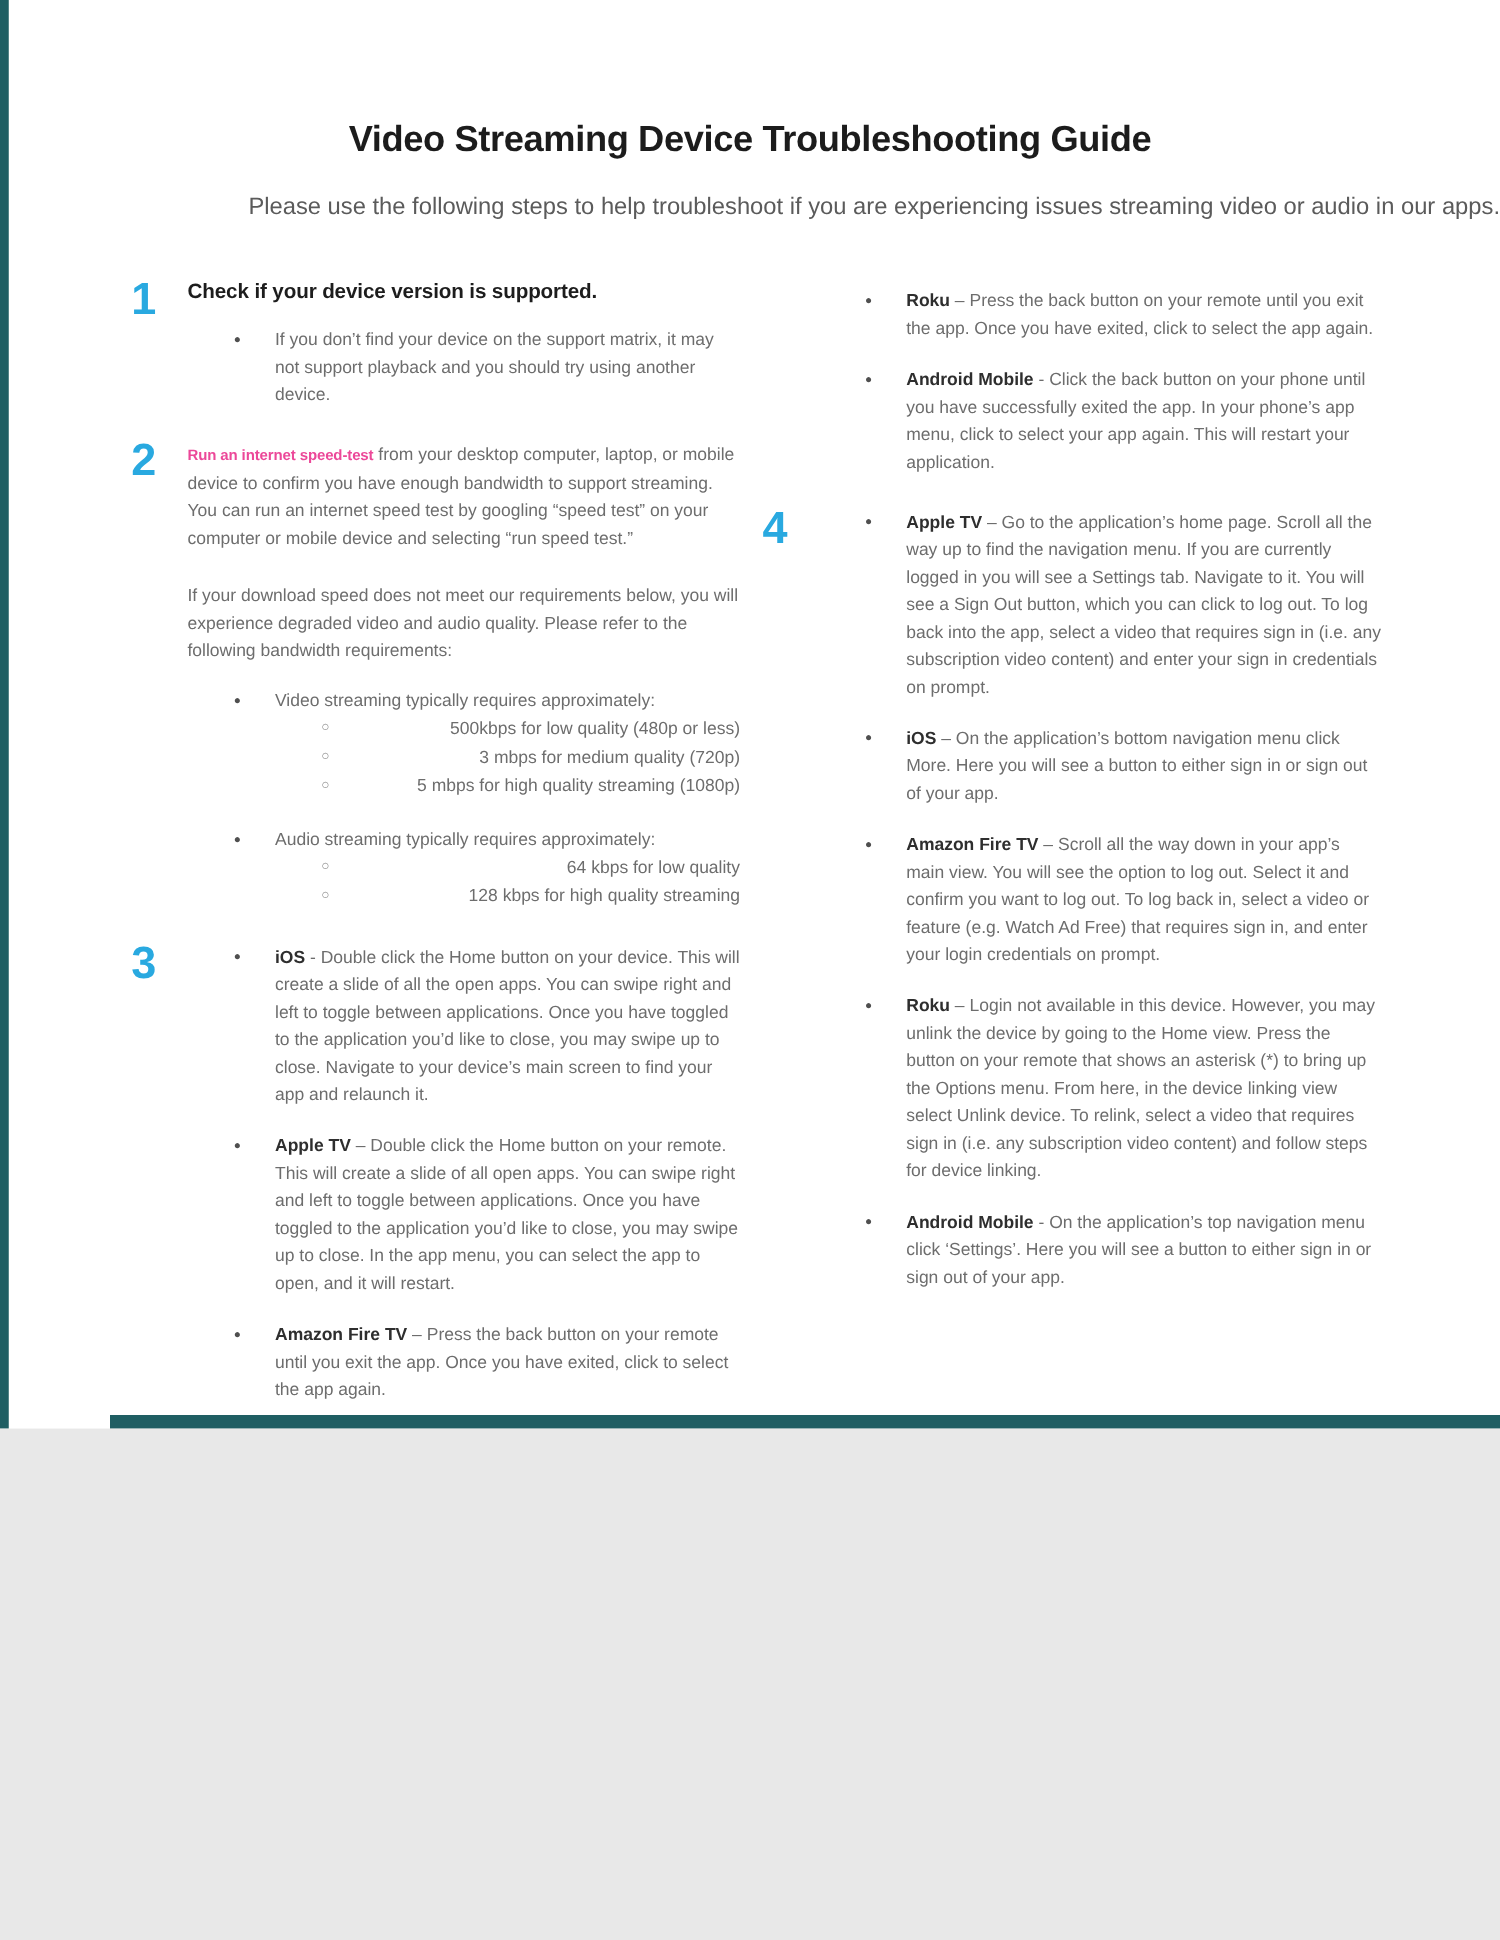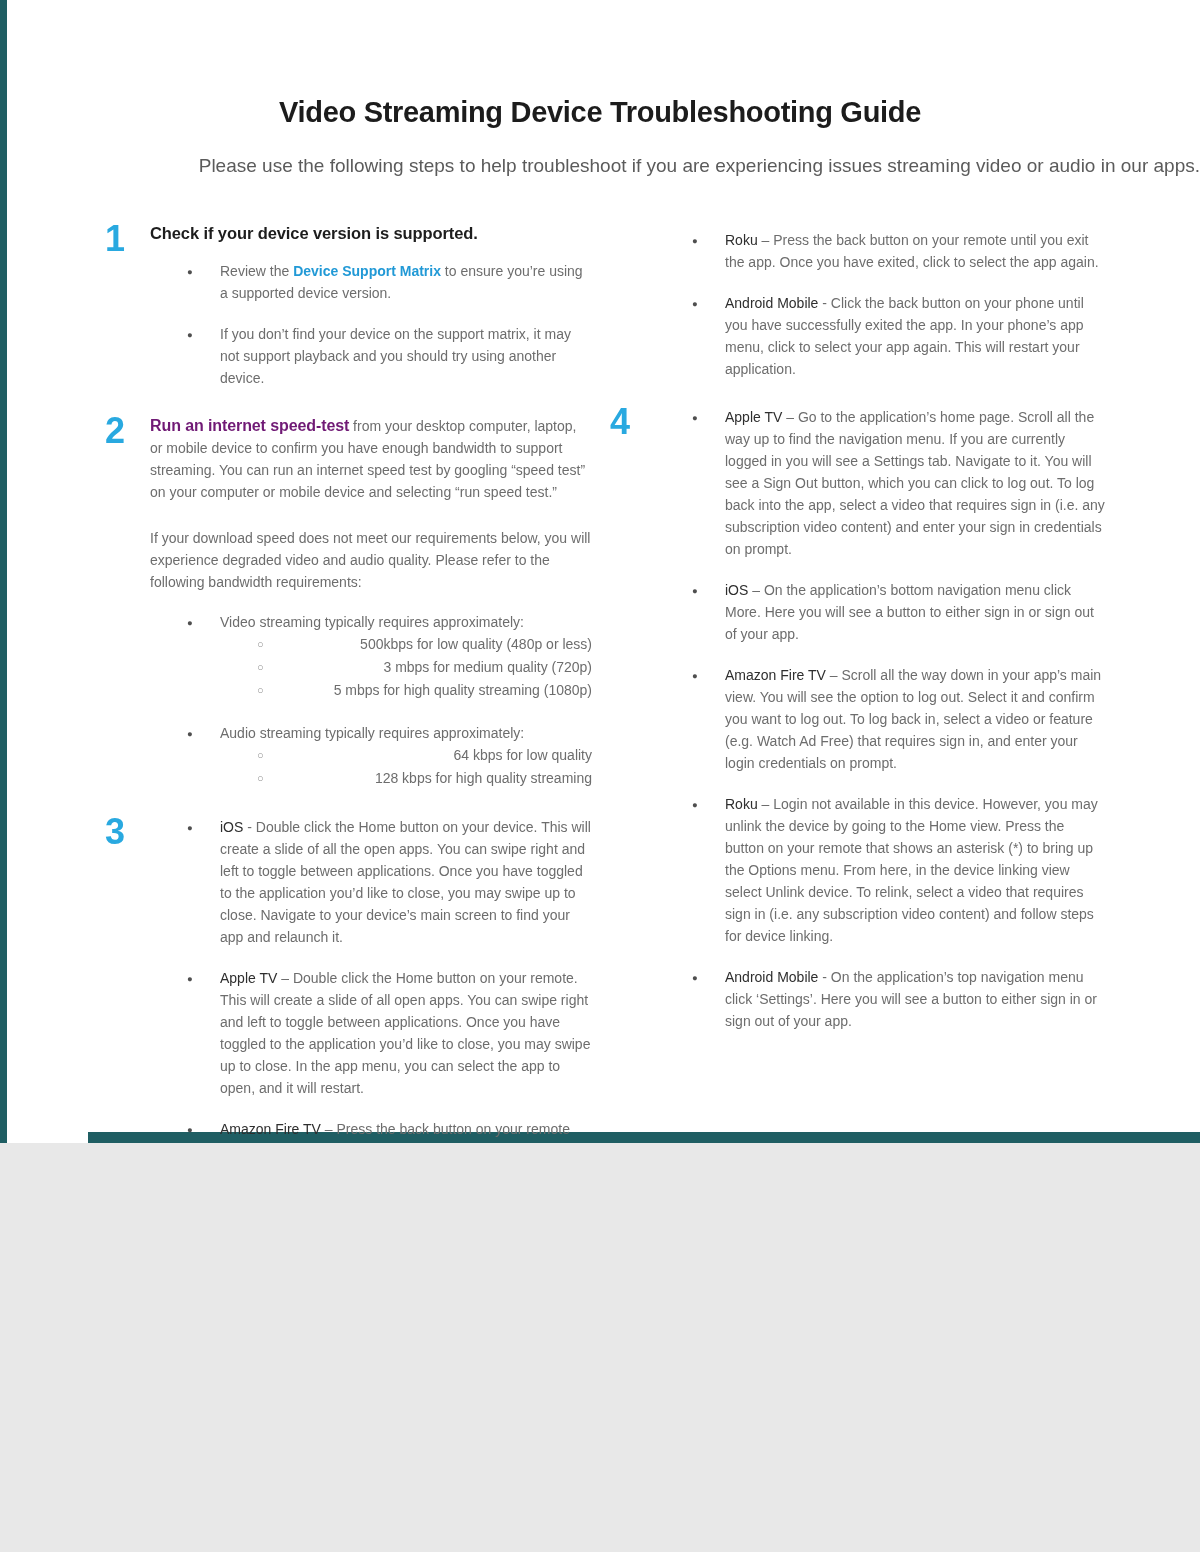--- a/index.html
+++ b/index.html
@@ -63,24 +63,24 @@
     color: #1d1d1d;
     margin-bottom: 16px;
     line-height: 1.3;
   }
   .body-text, li { font-size: 14px; line-height: 22px; }
   p.body-text { margin-bottom: 22px; }
   p.body-text:last-child { margin-bottom: 0; }
 
   .lead-para { margin-bottom: 24px; font-size: 14px; line-height: 22px; }
   .inline-heading {
-    font-size: 16px;
+    font-size: 12px;
     font-weight: bold;
     letter-spacing: -0.1px;
-    color: #701a75;
+    color: #ec4899;
   }
   .heading-note {
     font-style: italic;
     font-weight: normal;
     font-size: 13.5px;
     color: #6d6d6d;
     letter-spacing: 0;
   }
 
   ul.bullets { list-style: none; }
@@ -106,21 +106,21 @@
     margin-bottom: 1px;
     text-align: right;
   }
   ul.sub-bullets > li::before {
     content: "○";
     position: absolute;
     left: 0; top: 0px;
     font-size: 11px;
     color: #8f8f8f;
   }
-  .device-lead { font-weight: normal; color: #2e2e2e; }
+  .device-lead { font-weight: bold; color: #2e2e2e; }
   a.doc-link {
     color: #2199d6;
     font-weight: bold;
     text-decoration: none;
     cursor: pointer;
   }
   .continuation { padding-top: 6px; margin-bottom: 26px; }
 </style>
 </head>
 <body>
@@ -134,23 +134,20 @@
 
   <div class="columns">
 
     <div class="col-left">
 
       <div class="step">
         <div class="step-num">1</div>
         <div class="step-body">
           <h2 class="step-heading">Check if your device version is supported.</h2>
           <ul class="bullets">
-            <li>
-              <span>Review the </span><a class="doc-link">Device Support Matrix</a><span>  to ensure you’re using a supported device version.</span>
-            </li>
             <li>If you don’t find your device on the support matrix, it may not support playback and you should try using another device.</li>
           </ul>
         </div>
       </div>
 
       <div class="step">
         <div class="step-num">2</div>
         <div class="step-body">
           <p class="lead-para">
             <span class="inline-heading">Run an internet speed-test</span><span> from your desktop computer, laptop, or mobile device to confirm you have enough bandwidth to support streaming. You can run an internet speed test by googling “speed test” on your computer or mobile device and selecting “run speed test.”</span>

